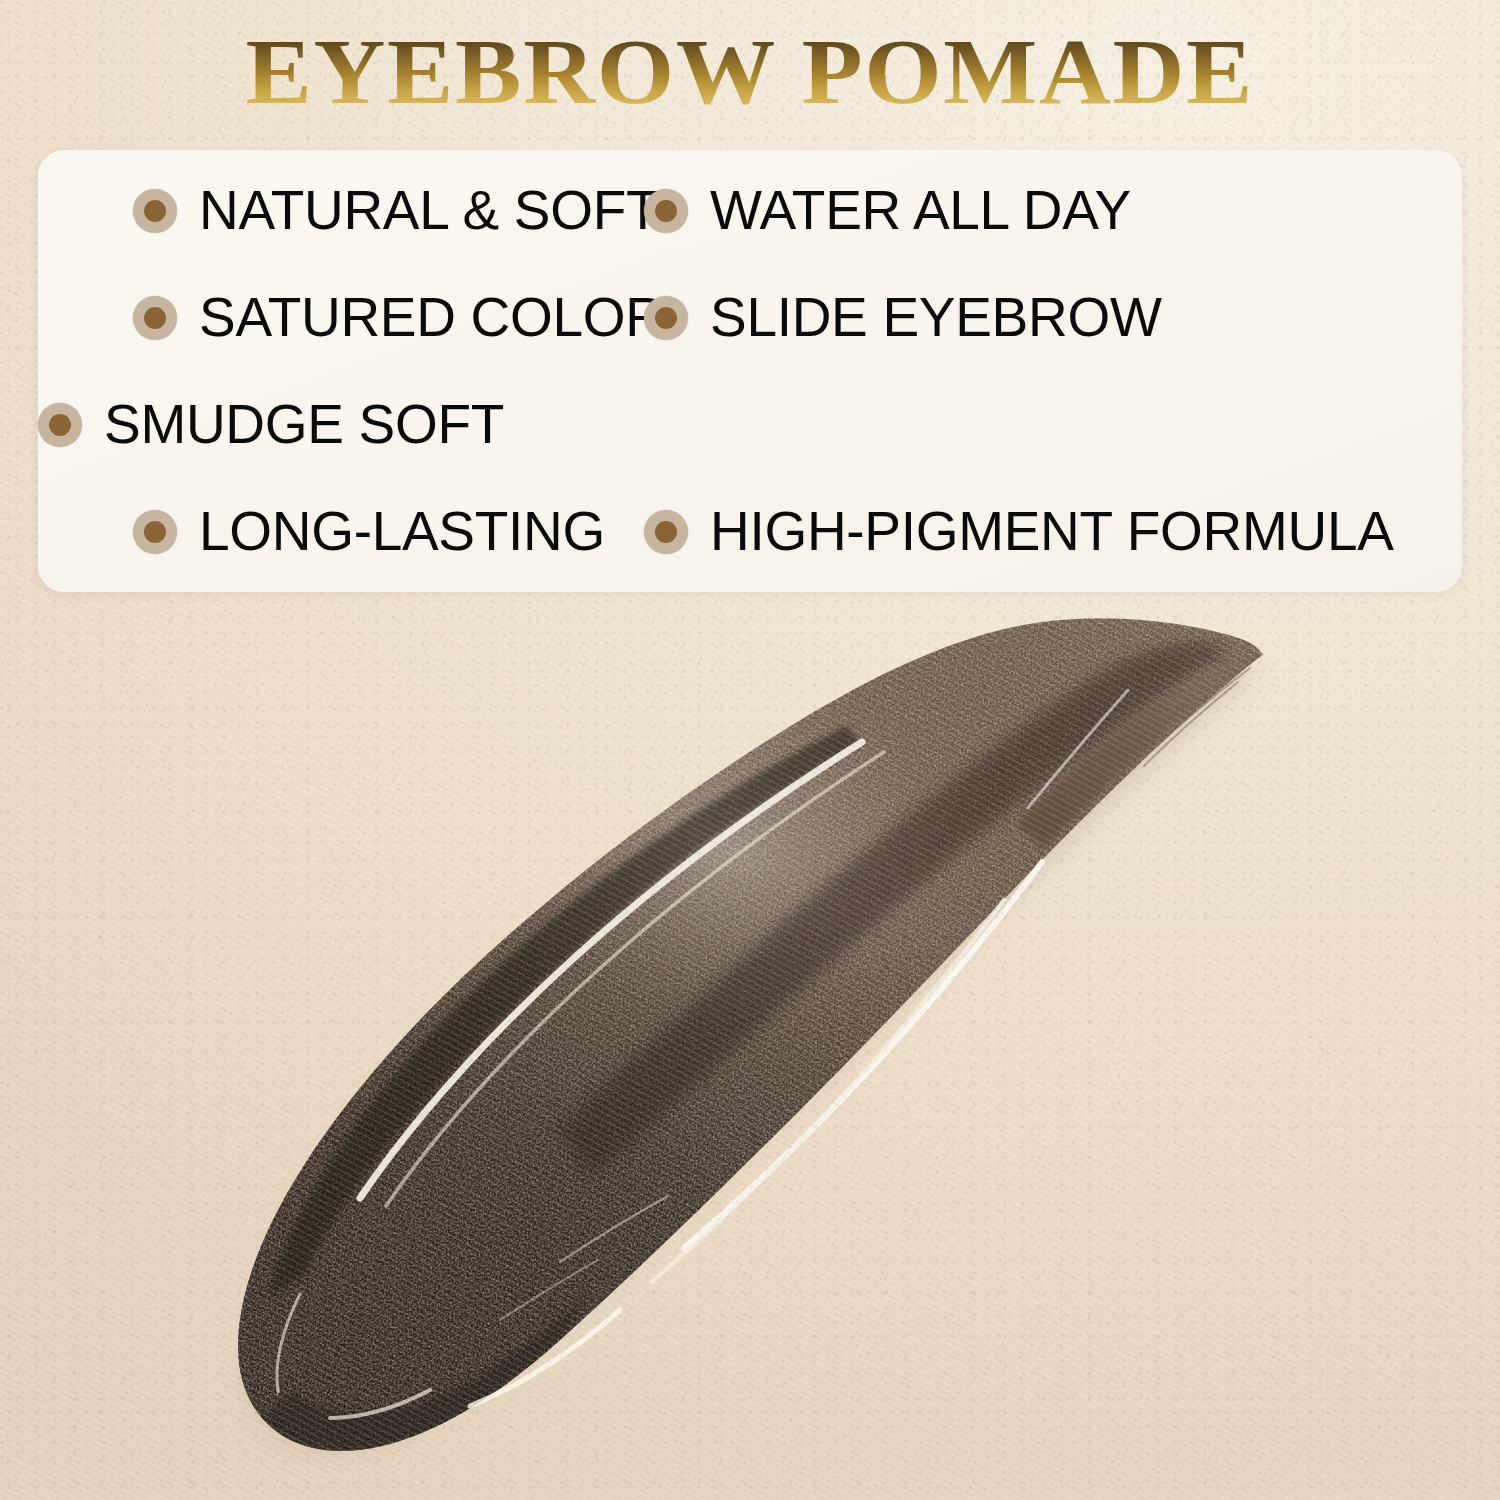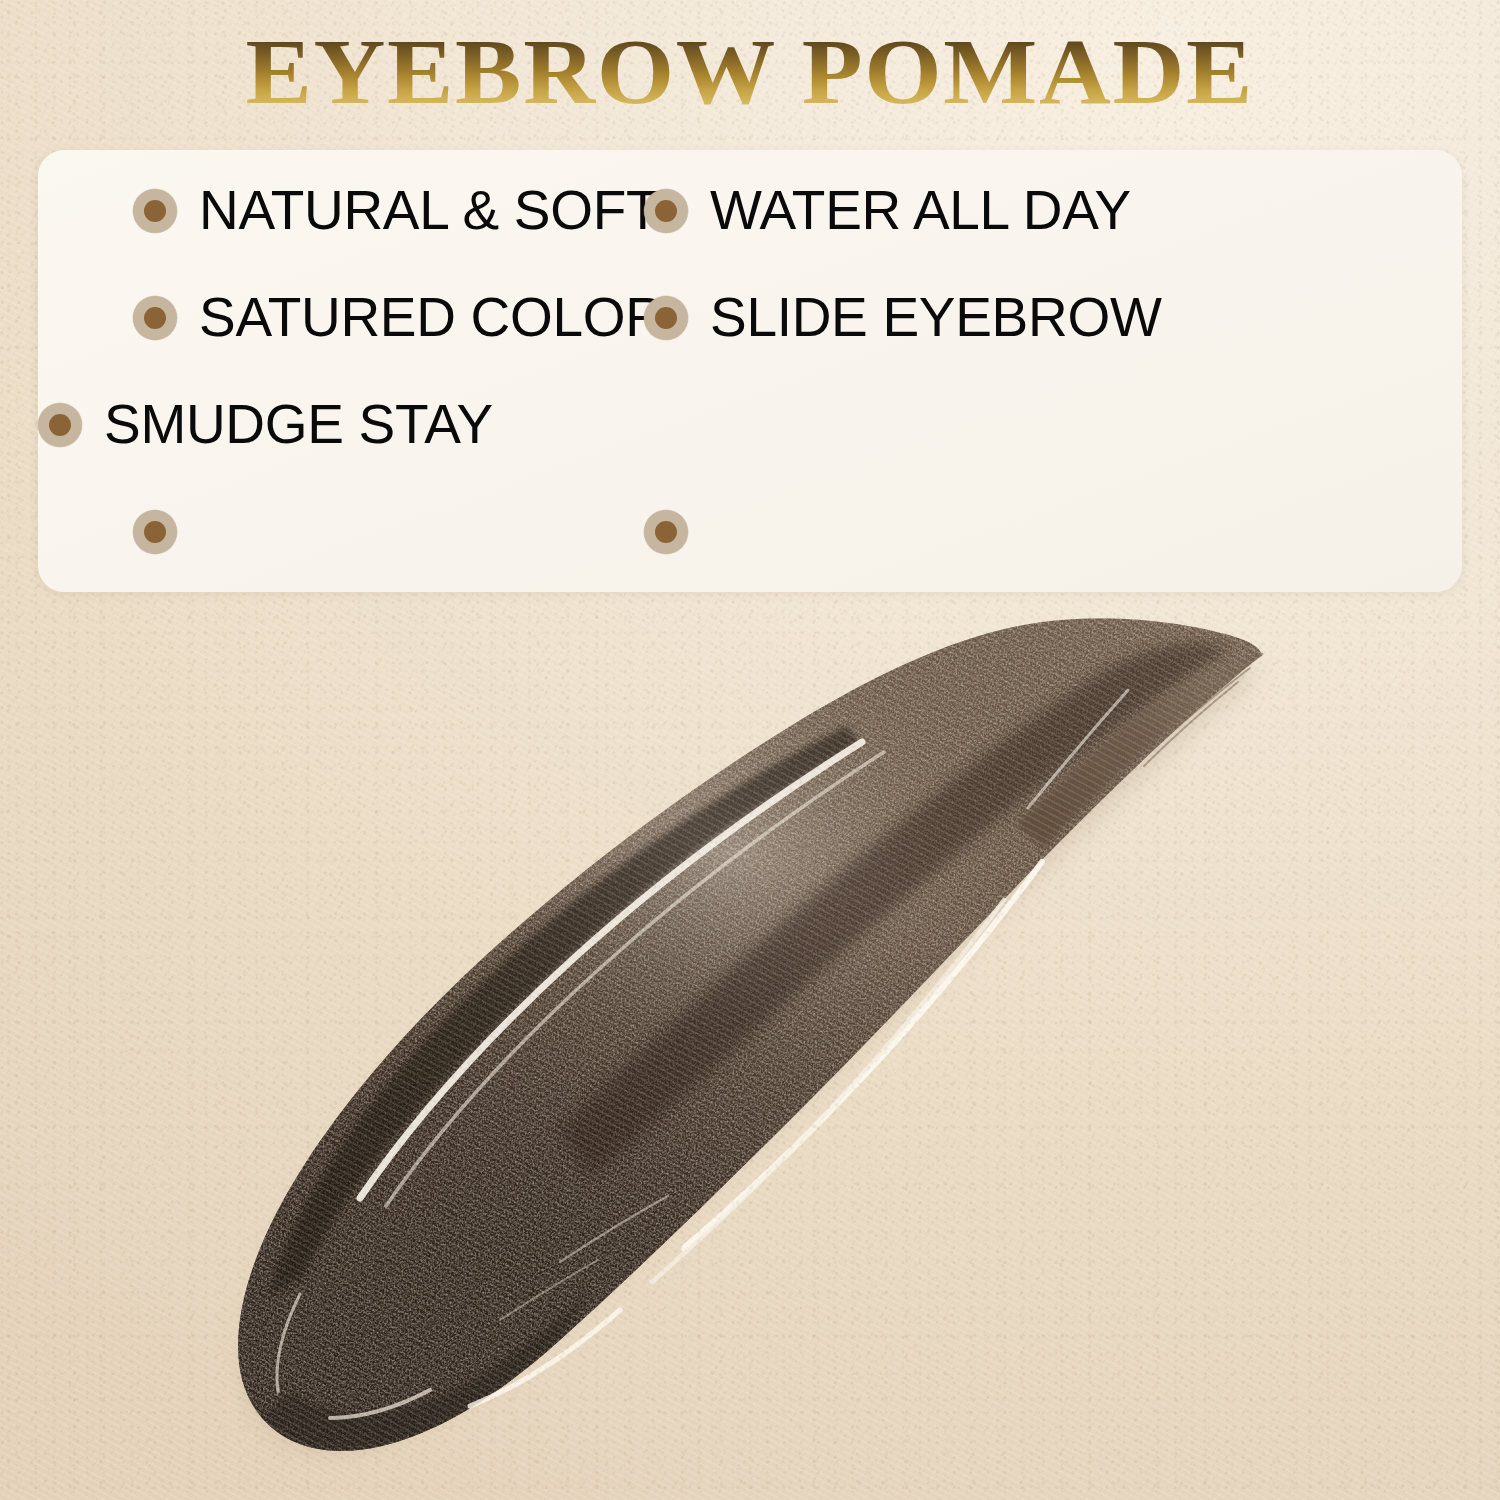--- a/index.html
+++ b/index.html
@@ -280,33 +280,35 @@
             </span>
           <span class="feat-label">SLIDE EYEBROW</span>
         </div>
       </div>
 
       <div class="row">
         <div class="cell right">
           <span class="bullet">
               <i></i>
             </span>
-          <span class="feat-label">SMUDGE STAY</span>
+          <span class="feat-label">SMUDGE SOFT</span>
         </div>
       </div>
 
       <div class="row">
         <div class="cell left">
           <span class="bullet">
               <i></i>
             </span>
+          <span class="feat-label">LONG-LASTING</span>
         </div>
         <div class="cell right">
           <span class="bullet">
               <i></i>
             </span>
+          <span class="feat-label">HIGH-PIGMENT FORMULA</span>
         </div>
       </div>
 
     </div>
   </div>
 
 </div>
 
 </body></html>

